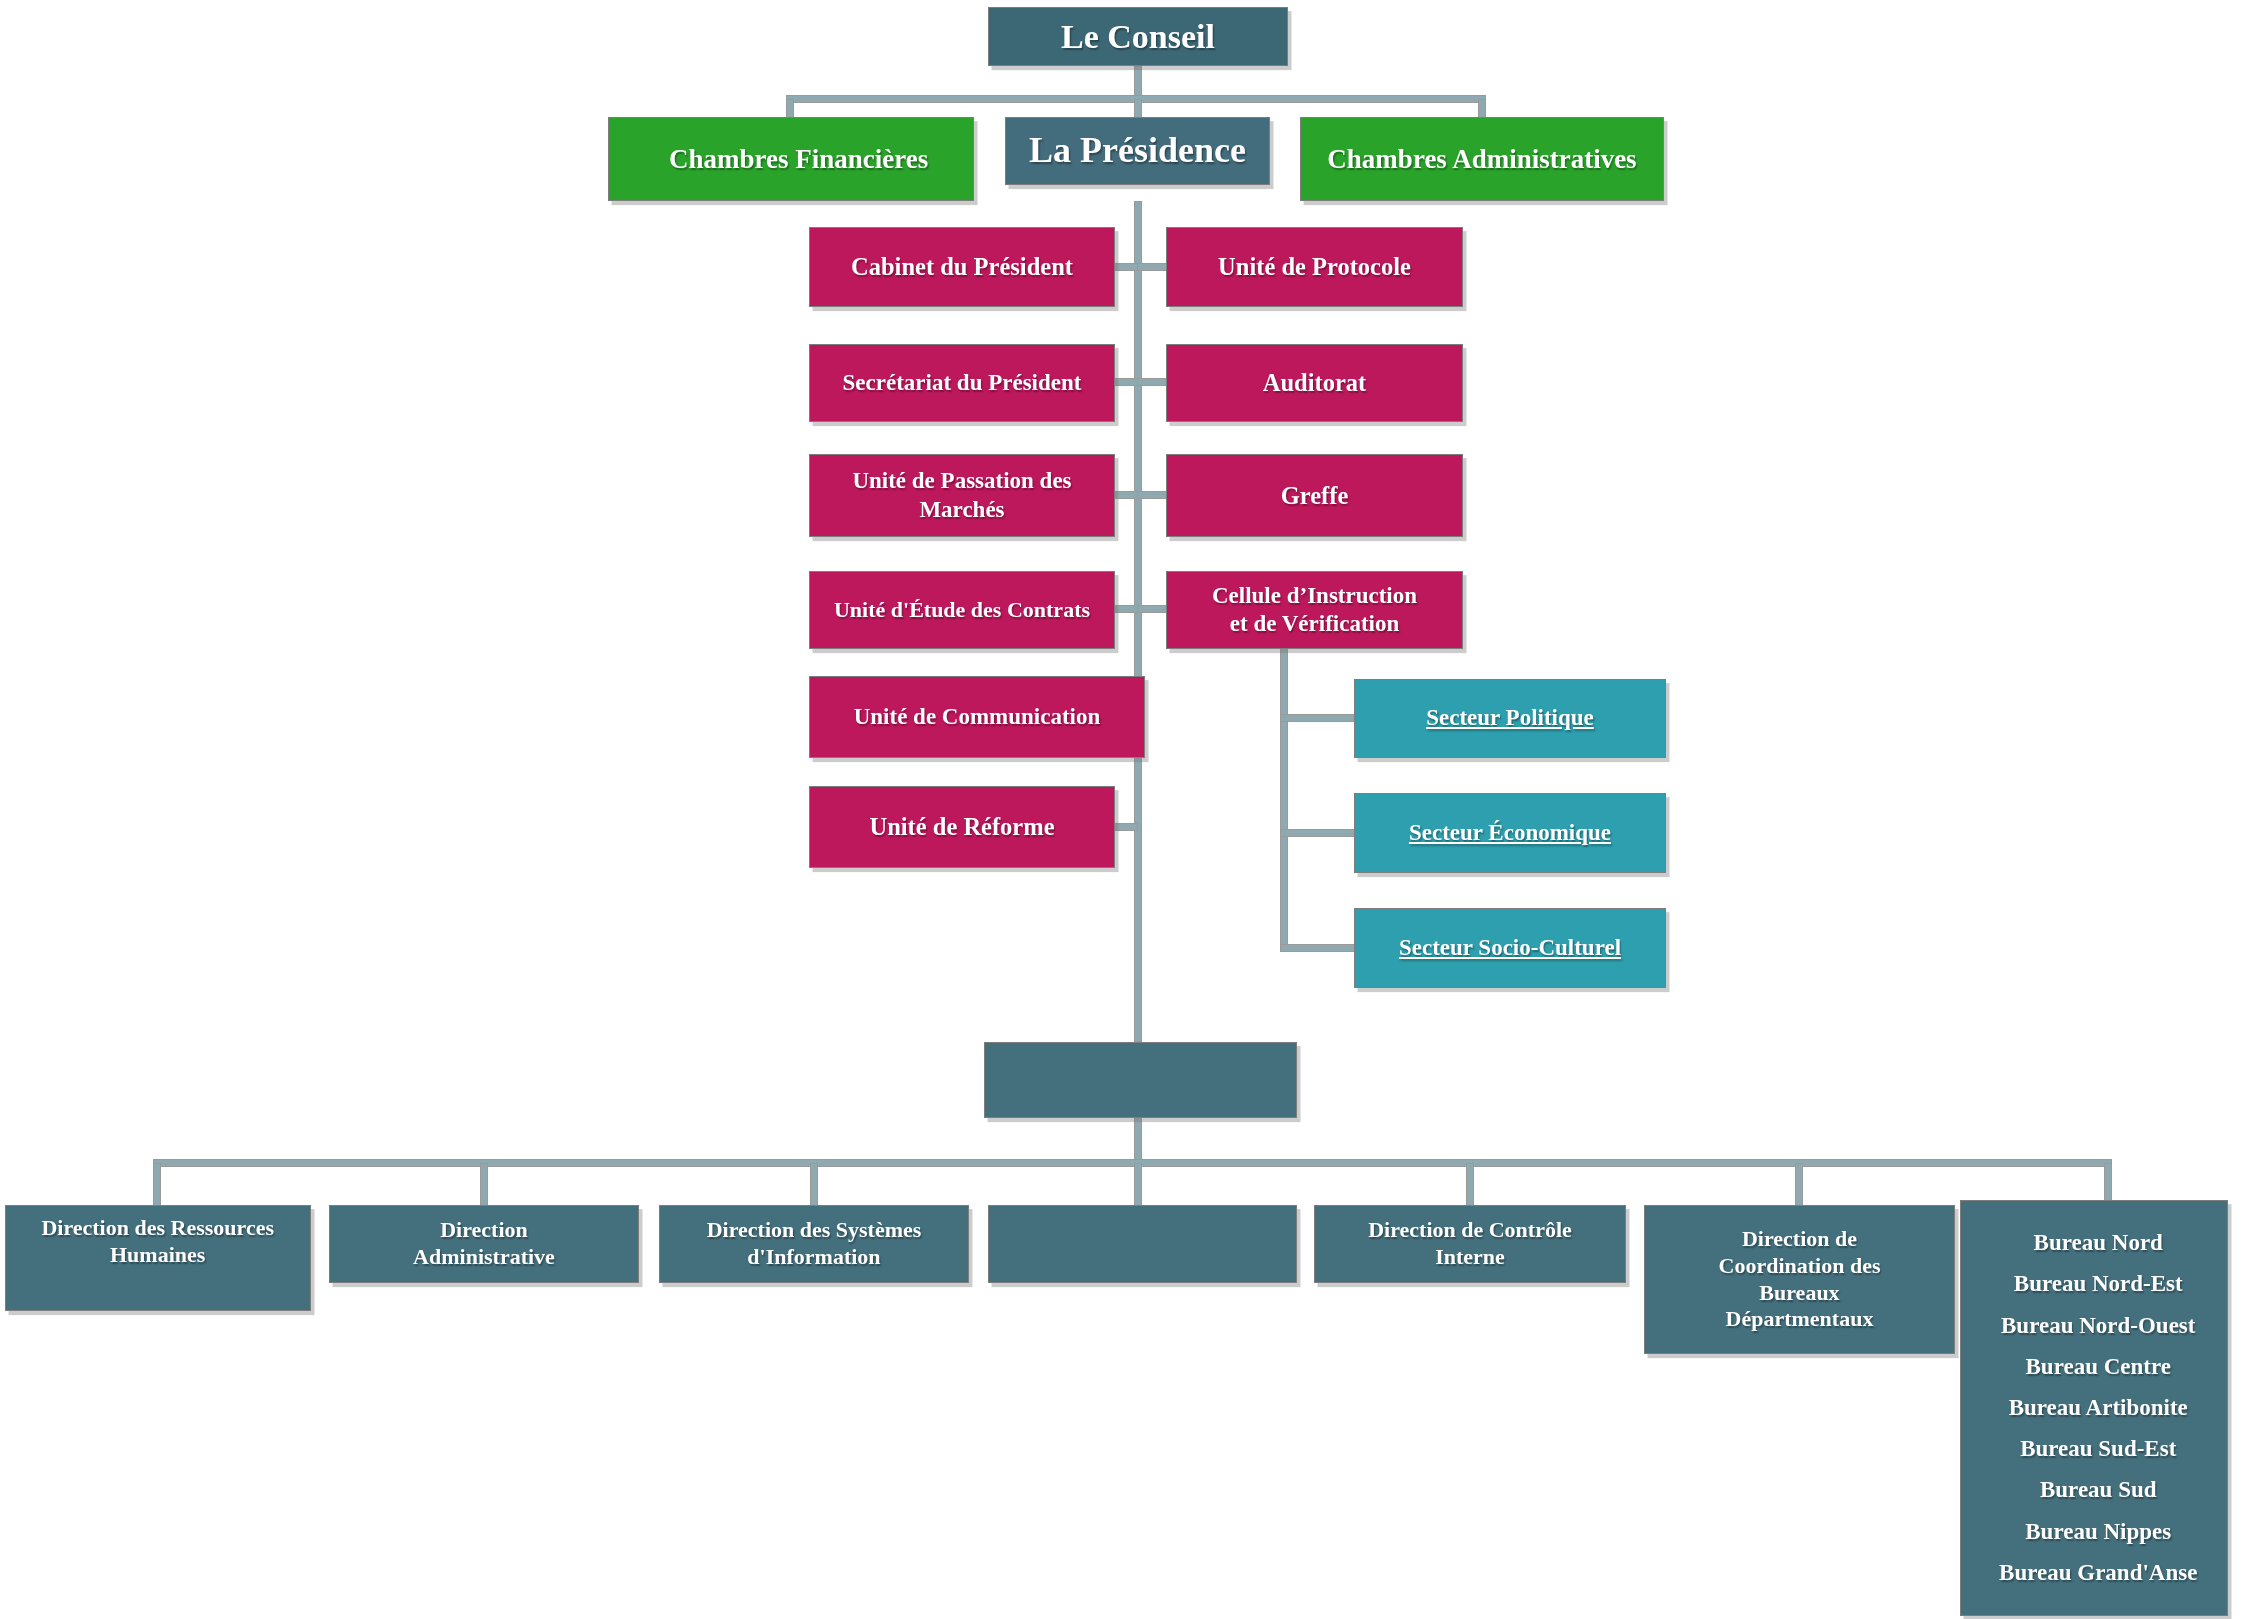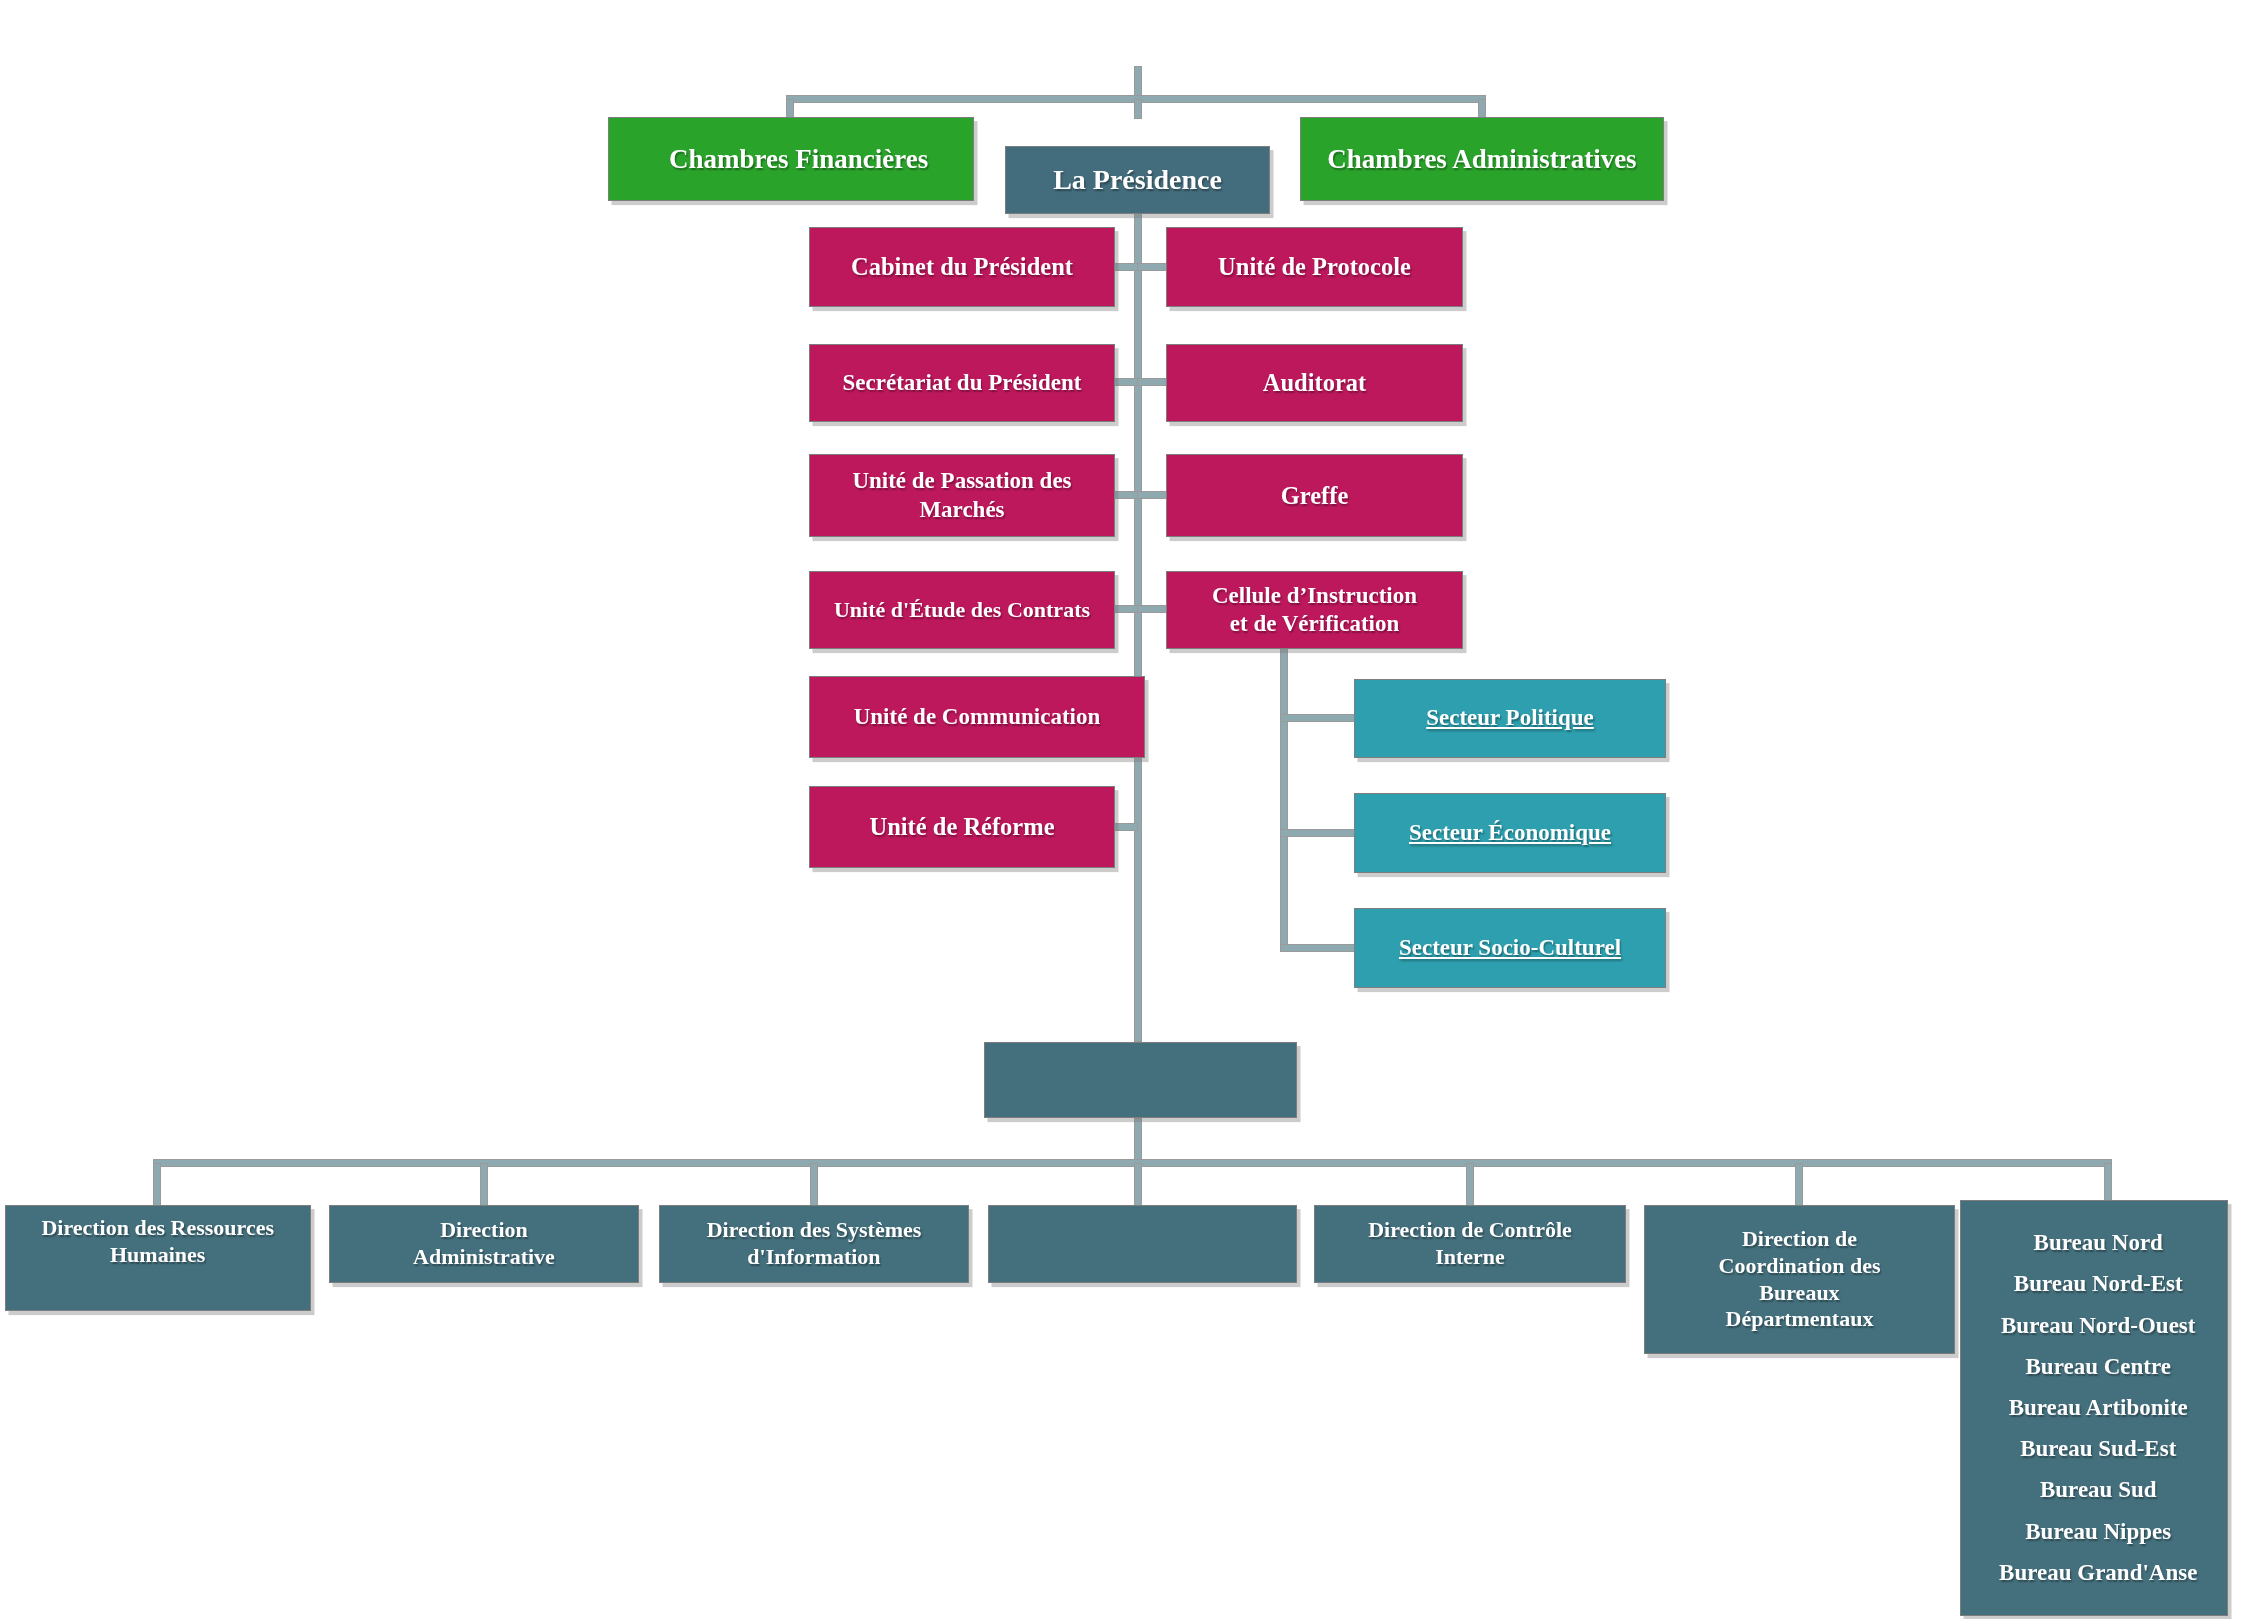--- a/index.html
+++ b/index.html
@@ -83,23 +83,24 @@
   <div class="line" style="left:153px;top:1159px;width:1959px;height:8.2px;"></div>
 
   <div class="line" style="left:153px;top:1163px;width:8.2px;height:44px;"></div>
   <div class="line" style="left:480px;top:1163px;width:8.2px;height:44px;"></div>
   <div class="line" style="left:810px;top:1163px;width:8.2px;height:44px;"></div>
   <div class="line" style="left:1134px;top:1163px;width:8.2px;height:44px;"></div>
   <div class="line" style="left:1466px;top:1163px;width:8.2px;height:44px;"></div>
   <div class="line" style="left:1795px;top:1163px;width:8.2px;height:44px;"></div>
   <div class="line" style="left:2104px;top:1163px;width:8.2px;height:39px;"></div>
 
+  <div class="box teal-deep" style="left:988px;top:7px;width:300px;height:59px;font-size:34px;">Le Conseil</div>
 
   <div class="box green" style="left:608px;top:117px;width:366px;height:84px;font-size:27px;padding-left:20px;">Chambres Financières</div>
-  <div class="box teal-dark" style="left:1005px;top:117px;width:265px;height:68px;font-size:28px;margin-top:29px;">La Présidence</div>
+  <div class="box teal-dark" style="left:1005px;top:117px;width:265px;height:68px;font-size:36px;">La Présidence</div>
   <div class="box green" style="left:1300px;top:117px;width:364px;height:84px;font-size:27px;">Chambres Administratives</div>
 
   <div class="box slate" style="left:809px;top:227px;width:306px;height:80px;font-size:24.5px;">Cabinet du Président</div>
   <div class="box slate" style="left:809px;top:344px;width:306px;height:78px;font-size:23px;">Secrétariat du Président</div>
   <div class="box slate" style="left:809px;top:454px;width:306px;height:83px;font-size:23px;">Unité de Passation des
 Marchés</div>
   <div class="box slate" style="left:809px;top:571px;width:306px;height:78px;font-size:22px;">Unité d'Étude des Contrats</div>
   <div class="box slate" style="left:809px;top:676px;width:336px;height:82px;font-size:23px;">Unité de Communication</div>
   <div class="box slate" style="left:809px;top:786px;width:306px;height:82px;font-size:24.5px;">Unité de Réforme</div>
 

